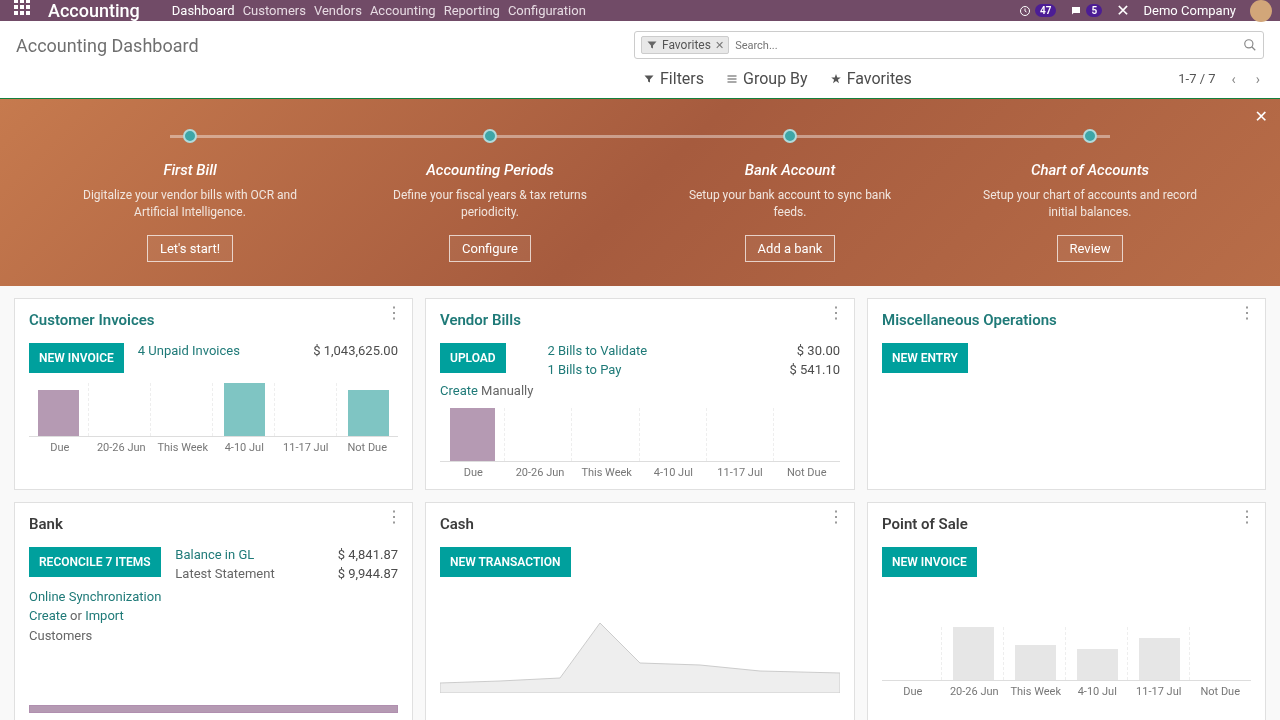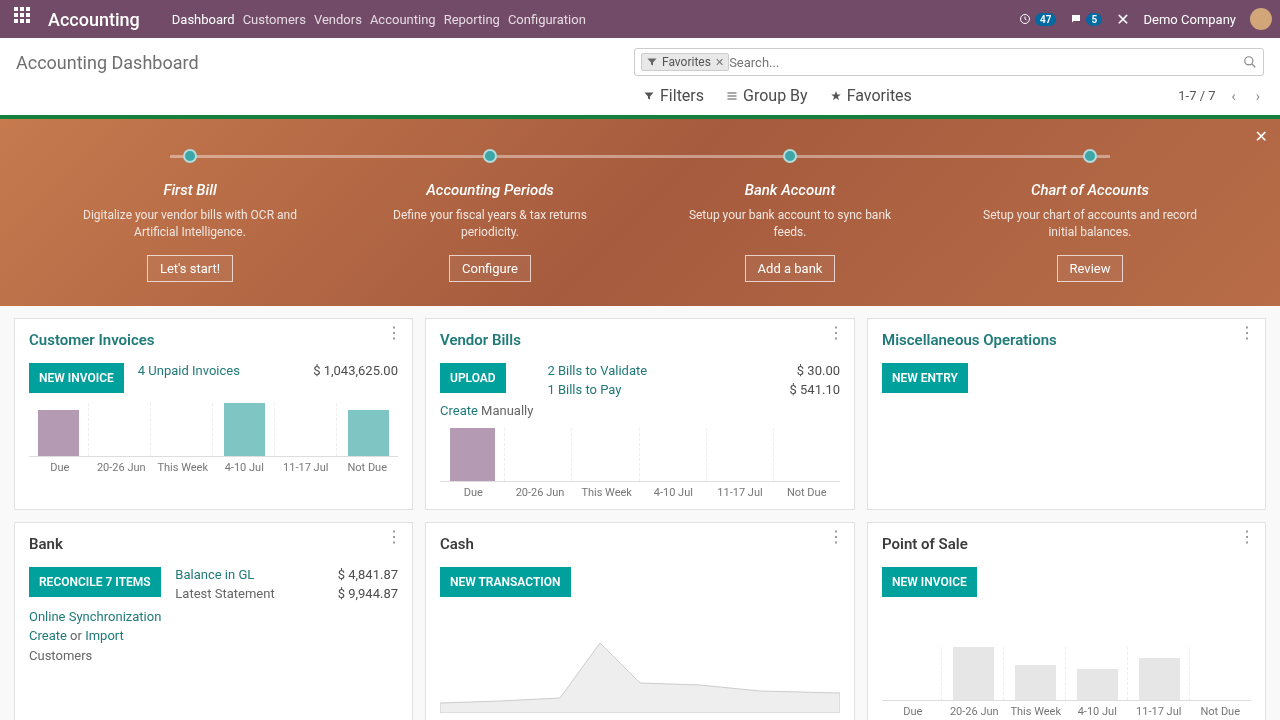--- a/index.html
+++ b/index.html
@@ -1,38 +1,38 @@
 <!DOCTYPE html>
 <html><head>
 <meta charset="utf-8">
 <style>
 * { margin: 0; padding: 0; box-sizing: border-box; font-family: -apple-system, BlinkMacSystemFont, "Segoe UI", Roboto, sans-serif; }
 body { background: #f9f9f9; width: 1280px; height: 720px; overflow: hidden; font-size: 13px; color: #4c4c4c; }
 
 
-.navbar { background: #714b67; height: 38px; display: flex; align-items: center; color: #fff; padding: 0 8px; }
+.navbar { background: #714b67; height: 21px; display: flex; align-items: center; color: #fff; padding: 0 8px; }
 .nav-apps { width: 24px; height: 24px; display: grid; grid-template-columns: repeat(3,4px); grid-template-rows: repeat(3,4px); gap: 2px; margin: 0 10px 0 6px; cursor: pointer; }
 .nav-apps span { background: #fff; width: 4px; height: 4px; }
 .brand { font-size: 18px; font-weight: 500; margin-right: 32px; }
 .nav-menu { display: flex; gap: 8px; font-size: 13px; }
 .nav-item { color: #e7dbe3; cursor: pointer; }
 .nav-item.active { color: #fff; }
 .nav-right { margin-left: auto; display: flex; align-items: center; gap: 14px; font-size: 13px; }
 .badge-pill { display: inline-flex; align-items: center; gap: 4px; }
-.pill { background: #0369a1; color: #fff; font-size: 10px; border-radius: 8px; padding: 1px 5px; font-weight: 600; }
+.pill { background: #4c1d95; color: #fff; font-size: 10px; border-radius: 8px; padding: 1px 5px; font-weight: 600; }
 .avatar { width: 22px; height: 22px; border-radius: 50%; background: #d2a679; }
 
 
-.control-bar { background: #fff; border-bottom: 4px solid #15803d; padding: 10px 16px 4px 16px; }
+.control-bar { background: #fff; border-bottom: 1px solid #15803d; padding: 10px 16px 4px 16px; }
 .control-top { display: flex; align-items: center; }
 .page-title { font-size: 18px; color: #6f6f6f; font-weight: 400; }
 .search-wrap { margin-left: auto; display: flex; align-items: center; border: 1px solid #ccc; border-radius: 3px; height: 28px; width: 630px; padding: 0 6px; background:#fff; }
 .search-chip { background: #e8e8e8; border: 1px solid #ccc; color: #555; font-size: 12px; padding: 1px 4px; display: flex; align-items: center; gap:4px; border-radius:2px; }
 .chip-x { font-size: 11px; color: #777; cursor:pointer; }
-.search-input { border: none; outline: none; flex: 1; margin-left: 0; font-size: 13px; color:#666; }
+.search-input { border: none; outline: none; flex: 1; margin-left: 6px; font-size: 11px; color:#666; }
 .search-icon { color: #888; font-size: 15px; }
 .control-bottom { display: flex; align-items: center; margin-top: 10px; padding-bottom:6px; }
 .ctrl-left { display: flex; gap: 22px; margin-left: 627px; color: #4c4c4c; font-size: 16px; }
 .ctrl-btn { display: flex; align-items: center; gap: 5px; cursor: pointer; }
 .ctrl-right { margin-left: auto; display: flex; align-items: flex-start; gap: 12px; color: #555; }
 .pager-btn { color: #888; font-size: 14px; cursor: pointer; padding: 0 4px;}
 
 
 .onboard { background: linear-gradient(135deg, #c67a4e 0%, #a65b3e 50%, #b86d48 100%); color: #fff; position: relative; padding: 30px 40px 24px 40px; }
 .onboard-close { position: absolute; right: 12px; top: 8px; color: #fff; font-size: 16px; cursor:pointer; }

